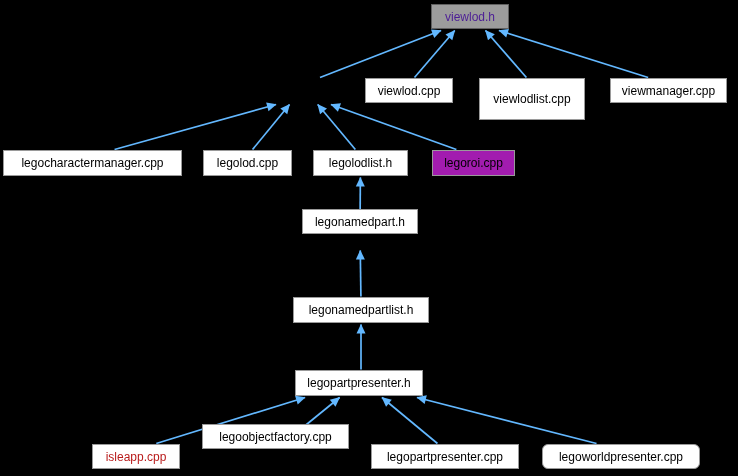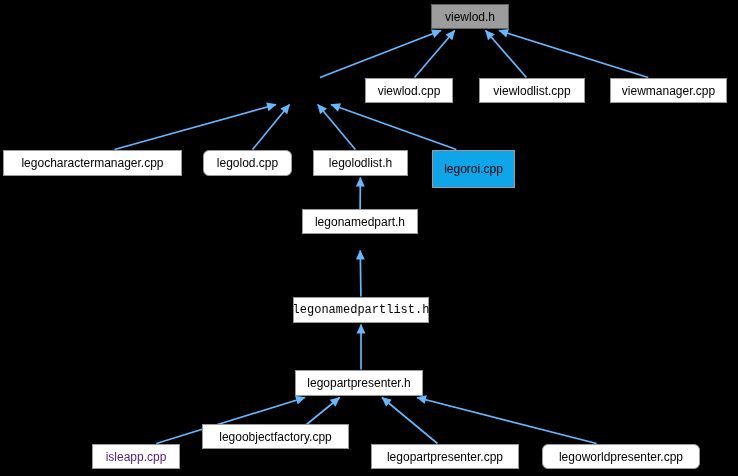--- a/index.html
+++ b/index.html
@@ -63,54 +63,54 @@
       <line x1="355.37" y1="149.5" x2="317.75" y2="104.5" stroke="#63b8ff" stroke-width="1.7" marker-end="url(#arrow)"></line>
       <line x1="456.4" y1="149.5" x2="331" y2="104.5" stroke="#63b8ff" stroke-width="1.7" marker-end="url(#arrow)"></line>
       <line x1="360.045" y1="223.5" x2="360.375" y2="177.5" stroke="#63b8ff" stroke-width="1.7" marker-end="url(#arrow)"></line>
       <line x1="360.91" y1="296.5" x2="360.25" y2="250.5" stroke="#63b8ff" stroke-width="1.7" marker-end="url(#arrow)"></line>
       <line x1="361" y1="369.5" x2="361" y2="324.5" stroke="#63b8ff" stroke-width="1.7" marker-end="url(#arrow)"></line>
       <line x1="156.28" y1="443.5" x2="305" y2="397.5" stroke="#63b8ff" stroke-width="1.7" marker-end="url(#arrow)"></line>
       <line x1="283.195" y1="443.5" x2="339.625" y2="397.5" stroke="#63b8ff" stroke-width="1.7" marker-end="url(#arrow)"></line>
       <line x1="437.44" y1="443.5" x2="382" y2="397.5" stroke="#63b8ff" stroke-width="1.7" marker-end="url(#arrow)"></line>
       <line x1="596.52" y1="443.5" x2="417" y2="397.5" stroke="#63b8ff" stroke-width="1.7" marker-end="url(#arrow)"></line>
     </svg>
-<div class="node main" style="left: 431px; top: 4px; width: 78px; height: 25px; background: rgb(156, 156, 156); border-color: rgb(96, 96, 96); color: #000000;">
+<div class="node main" style="left: 431px; top: 4px; width: 78px; height: 25px; background: rgb(156, 156, 156); border-color: rgb(96, 96, 96); color: #4c1d95;">
       <span class="lbl">viewlod.h</span>
     </div>
     <div class="node" style="left: 365px; top: 78px; width: 88px; height: 25px; background: rgb(255, 255, 255); border-color: rgb(154, 154, 154); color: rgb(0, 0, 0);">
       <span class="lbl">viewlod.cpp</span>
     </div>
-    <div class="node" style="left: 479px; top: 78px; width: 106px; height: 25px; background: rgb(255, 255, 255); border-color: rgb(154, 154, 154); color: rgb(0, 0, 0);">
+    <div class="node" style="left: 479px; top: 78px; width: 106px; height: 42px; background: rgb(255, 255, 255); border-color: rgb(154, 154, 154); color: rgb(0, 0, 0);">
       <span class="lbl">viewlodlist.cpp</span>
     </div>
     <div class="node" style="left: 610px; top: 78px; width: 117px; height: 25px; background: rgb(255, 255, 255); border-color: rgb(154, 154, 154); color: rgb(0, 0, 0);">
       <span class="lbl">viewmanager.cpp</span>
     </div>
     <div class="node" style="left: 3px; top: 150px; width: 179px; height: 26px; background: rgb(255, 255, 255); border-color: rgb(154, 154, 154); color: rgb(0, 0, 0);">
       <span class="lbl">legocharactermanager.cpp</span>
     </div>
-    <div class="node" style="left: 203px; top: 150px; width: 89px; height: 26px; background: rgb(255, 255, 255); border-color: rgb(154, 154, 154); color: rgb(0, 0, 0); border-radius: 6px;">
+    <div class="node" style="left: 203px; top: 150px; width: 89px; height: 26px; background: rgb(255, 255, 255); border-color: rgb(154, 154, 154); color: rgb(0, 0, 0);">
       <span class="lbl">legolod.cpp</span>
     </div>
     <div class="node" style="left: 313px; top: 150px; width: 95px; height: 26px; background: rgb(255, 255, 255); border-color: rgb(154, 154, 154); color: rgb(0, 0, 0);">
       <span class="lbl">legolodlist.h</span>
     </div>
-    <div class="node" style="left: 432px; top: 150px; width: 83px; height: 38px; background: #0ea5e9; border-color: rgb(154, 154, 154); color: rgb(0, 0, 0);">
+    <div class="node" style="left: 432px; top: 150px; width: 83px; height: 26px; background: #a21caf; border-color: rgb(154, 154, 154); color: rgb(0, 0, 0);">
       <span class="lbl">legoroi.cpp</span>
     </div>
     <div class="node" style="left: 302px; top: 209px; width: 116px; height: 25px; background: rgb(255, 255, 255); border-color: rgb(154, 154, 154); color: rgb(0, 0, 0);">
       <span class="lbl">legonamedpart.h</span>
     </div>
-    <div class="node" style="left: 293px; top: 297px; width: 136px; height: 26px; background: rgb(255, 255, 255); border-color: rgb(154, 154, 154); color: rgb(0, 0, 0); font-family: Liberation Mono, monospace;">
+    <div class="node" style="left: 293px; top: 297px; width: 136px; height: 26px; background: rgb(255, 255, 255); border-color: rgb(154, 154, 154); color: rgb(0, 0, 0);">
       <span class="lbl">legonamedpartlist.h</span>
     </div>
     <div class="node" style="left: 295px; top: 370px; width: 128px; height: 26px; background: rgb(255, 255, 255); border-color: rgb(154, 154, 154); color: rgb(0, 0, 0);">
       <span class="lbl">legopartpresenter.h</span>
     </div>
-    <div class="node" style="left: 92px; top: 444px; width: 88px; height: 25px; background: rgb(255, 255, 255); border-color: rgb(154, 154, 154); color: #4c1d95;">
+    <div class="node" style="left: 92px; top: 444px; width: 88px; height: 25px; background: rgb(255, 255, 255); border-color: rgb(154, 154, 154); color: #b91c1c;">
       <span class="lbl">isleapp.cpp</span>
     </div>
     <div class="node" style="left: 202px; top: 424px; width: 147px; height: 25px; background: rgb(255, 255, 255); border-color: rgb(154, 154, 154); color: rgb(0, 0, 0);">
       <span class="lbl">legoobjectfactory.cpp</span>
     </div>
     <div class="node" style="left: 371px; top: 444px; width: 148px; height: 25px; background: rgb(255, 255, 255); border-color: rgb(154, 154, 154); color: rgb(0, 0, 0);">
       <span class="lbl">legopartpresenter.cpp</span>
     </div>
     <div class="node" style="left: 542px; top: 444px; width: 158px; height: 25px; background: rgb(255, 255, 255); border-color: rgb(154, 154, 154); color: rgb(0, 0, 0); border-radius: 6px;">
       <span class="lbl">legoworldpresenter.cpp</span>

